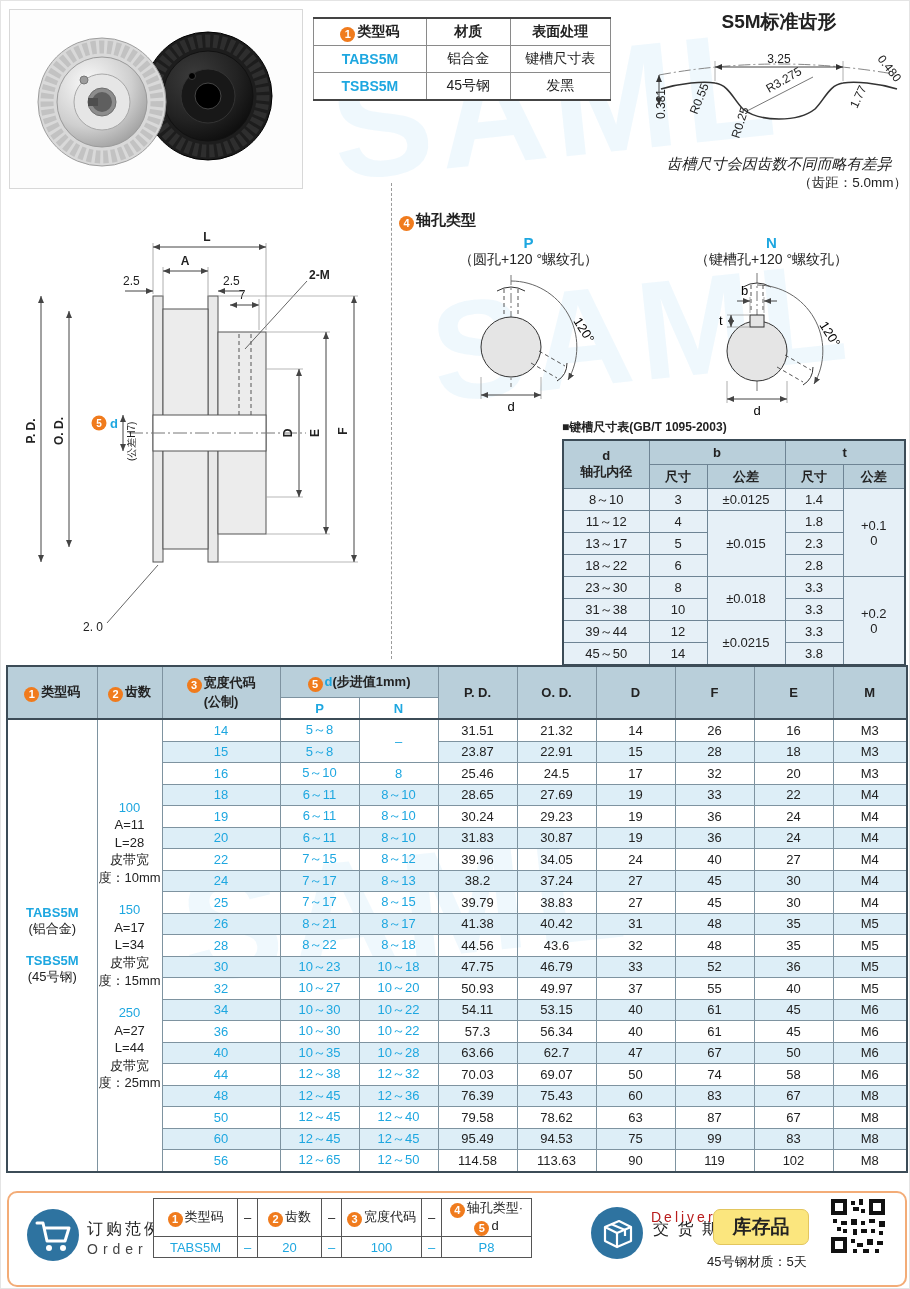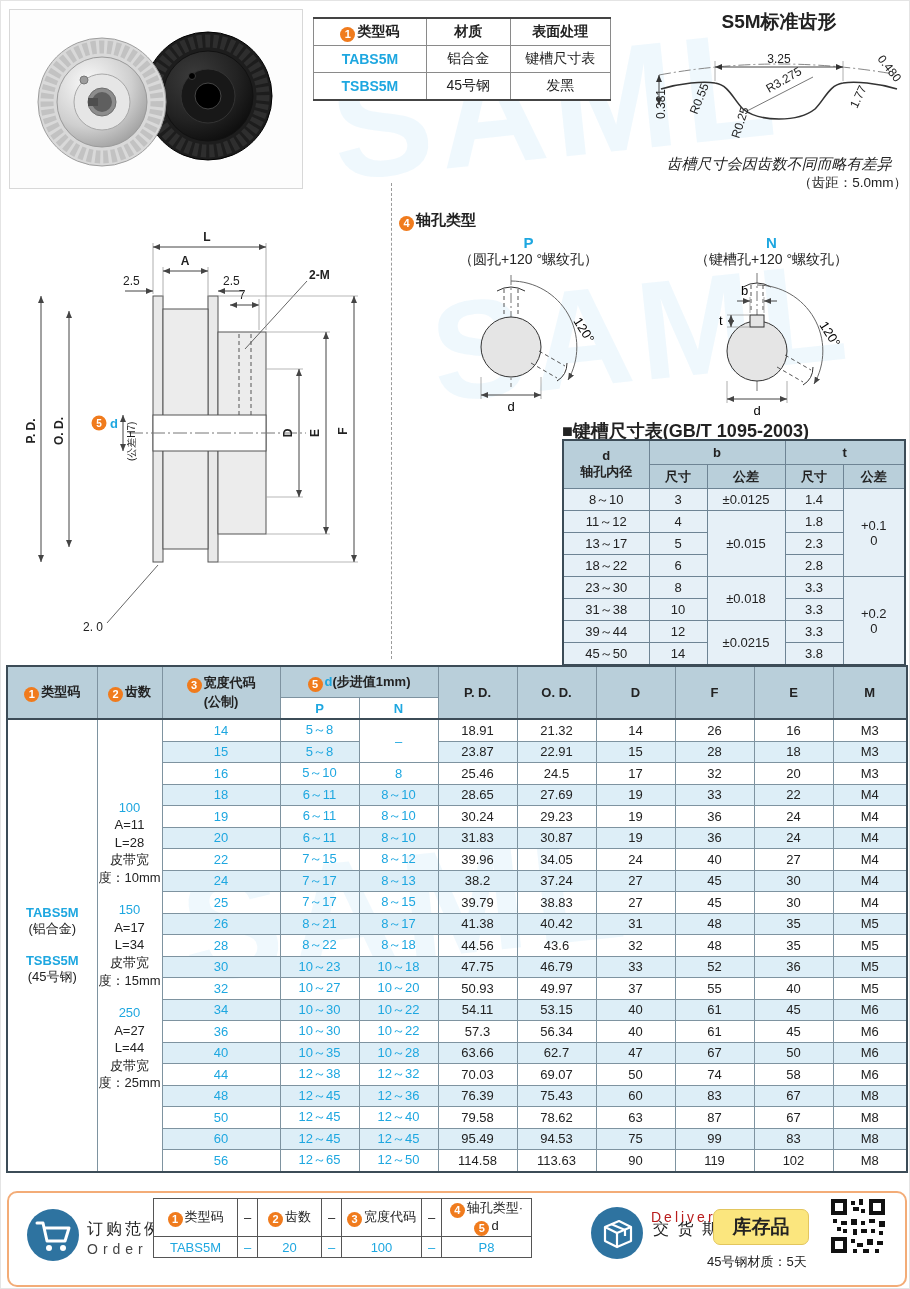--- a/index.html
+++ b/index.html
@@ -255,21 +255,21 @@
       <line x1="120" y1="98" x2="146" y2="113" stroke="#555" stroke-dasharray="4 3"></line>
       <line x1="128" y1="86" x2="154" y2="101" stroke="#555" stroke-dasharray="4 3"></line>
       <path d="M146,116 Q156,110 156,98" fill="none" stroke="#333"></path>
       <line x1="70" y1="112" x2="70" y2="134" stroke="#999" stroke-width="0.8"></line>
       <line x1="130" y1="112" x2="130" y2="134" stroke="#999" stroke-width="0.8"></line>
       <line x1="70" y1="130" x2="130" y2="130" stroke="#444" marker-start="url(#arN)" marker-end="url(#arN)"></line>
       <text x="100" y="146" font-size="13" text-anchor="middle">d</text>
     </svg>
   </div>
 
-  <div class="abs z b" style="left:561px;top:418px;font-size:18px;">■键槽尺寸表(GB/T 1095-2003)</div>
+  <div class="abs z b" style="left:561px;top:418px;font-size:12px;">■键槽尺寸表(GB/T 1095-2003)</div>
   <table class="ktbl abs z" style="left:561px;top:438px;">
     <colgroup>
         <col style="width:86px">
         <col style="width:58px">
         <col style="width:78px">
         <col style="width:58px">
         <col style="width:62px">
       </colgroup>
     <thead>
       <tr>
@@ -403,21 +403,21 @@
             <div class="wblock">
               <div class="cyan">250</div>
               <div>A=27</div>
               <div>L=44</div>
               <div>皮带宽度：25mm</div>
             </div>
           </td>
           <td class="cyan">14</td>
           <td class="cyan">5～8</td>
           <td class="cyan" rowspan="2">–</td>
-          <td>18.91</td>
+          <td>31.51</td>
           <td>21.32</td>
           <td>14</td>
           <td>26</td>
           <td>16</td>
           <td>M3</td>
         </tr>
         <tr class="s">
           <td class="cyan">15</td>
           <td class="cyan">5～8</td>
           <td>23.87</td>

